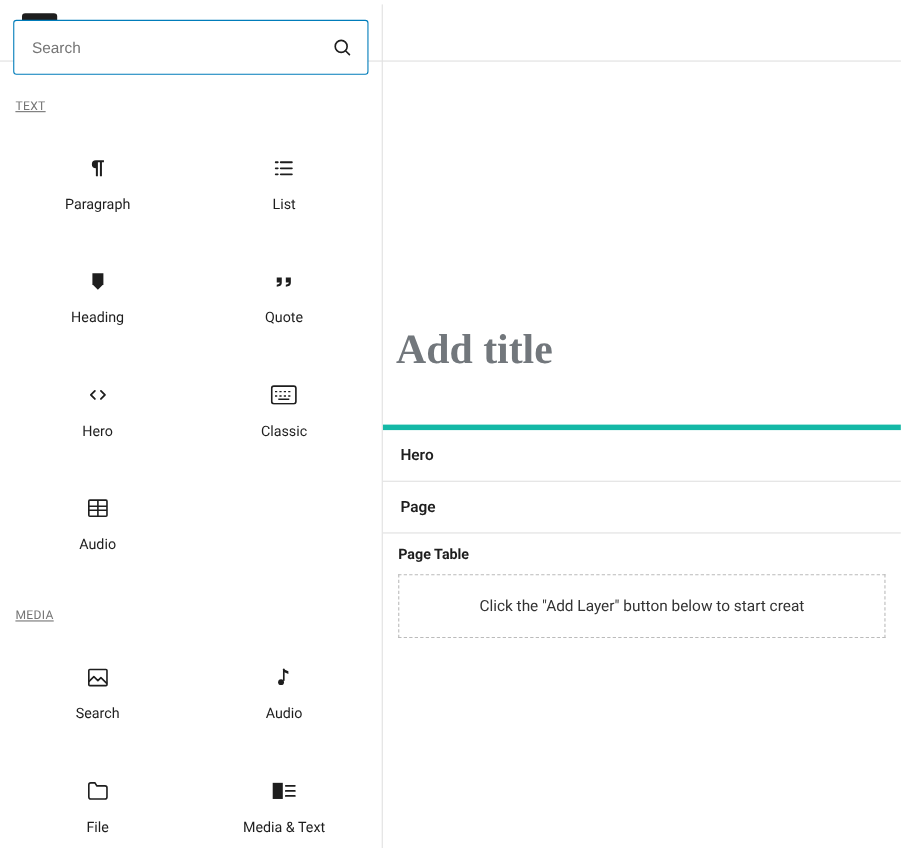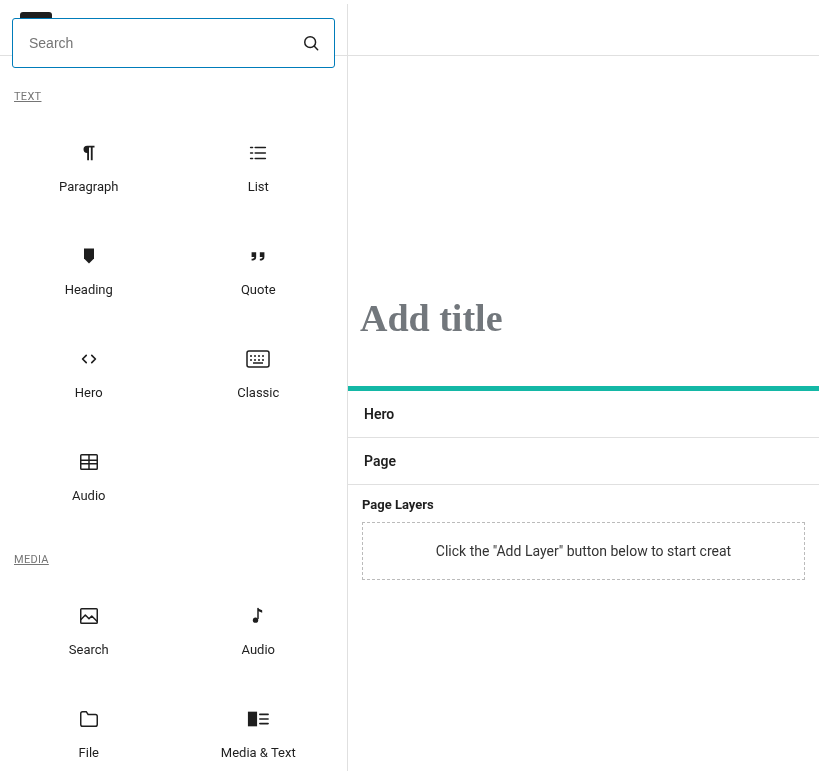--- a/index.html
+++ b/index.html
@@ -315,17 +315,17 @@
     </div>
   </aside>
 
   <main class="main">
     <div class="editor-body">
       <div class="title-placeholder">Add title</div>
     </div>
     <div class="stack-panel">
       <div class="stack-row">Hero</div>
       <div class="stack-row">Page</div>
-      <div class="page-layers-head">Page Layers</div>
+      <div class="page-layers-head">Page Table</div>
       <div class="layer-drop">Click the "Add Layer" button below to start creat</div>
     </div>
   </main>
 </div>
 
 </body></html>

